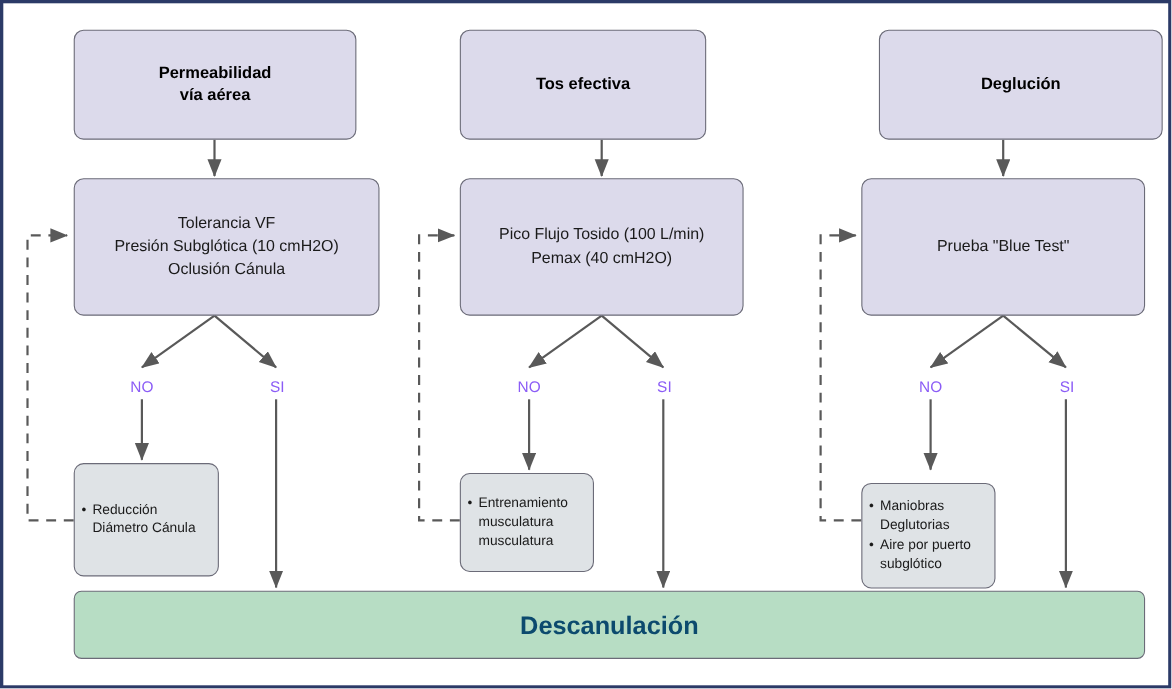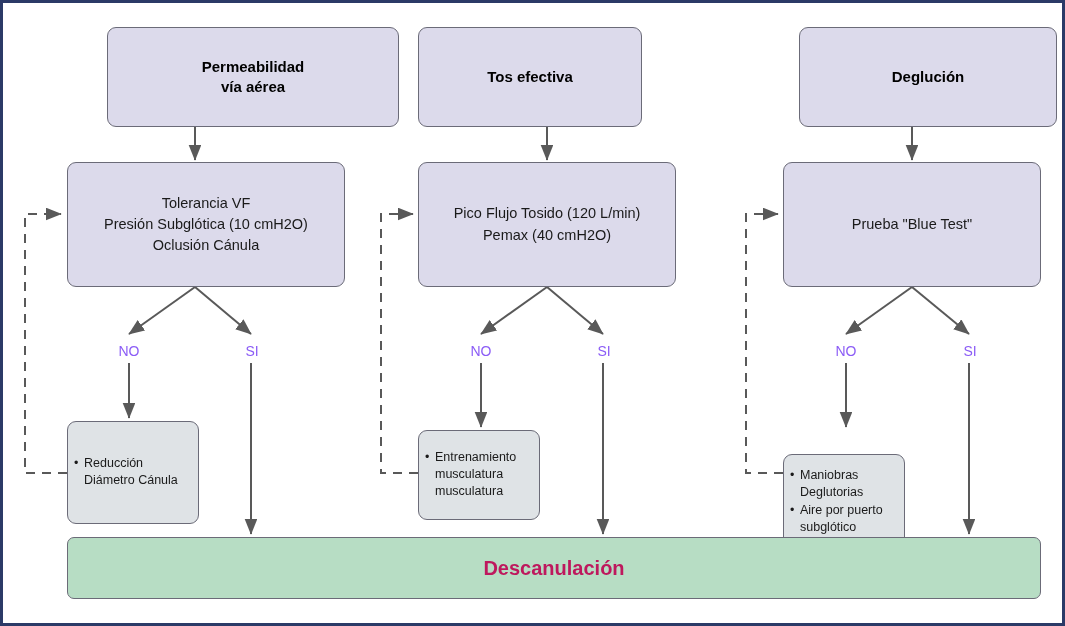--- a/index.html
+++ b/index.html
@@ -69,22 +69,22 @@
   }
   .action-node li::before {
     content: "\2022";
     position: absolute;
     left: -10px;
     top: 0;
   }
   .final-node {
     background: #b7ddc4;
     font-weight: bold;
-    font-size: 20px;
-    color: #be185d;
+    font-size: 23px;
+    color: #0c4a6e;
     border-radius: 7px;
   }
   .edge-label {
     position: absolute;
     font-size: 14px;
     color: #8b5cf6;
     text-align: center;
     white-space: nowrap;
     transform: translateX(-50%);
   }
@@ -119,21 +119,21 @@
     <path d="M415,470 L378,470 L378,211 L410,211" stroke="#595959" stroke-width="2" fill="none" stroke-dasharray="9,7" marker-end="url(#arrowhead-dash)"></path>
 
     <line x1="909" y1="124" x2="909" y2="157" stroke="#595959" stroke-width="2" marker-end="url(#arrowhead)"></line>
     <line x1="909" y1="284" x2="843" y2="331" stroke="#595959" stroke-width="2" marker-end="url(#arrowhead)"></line>
     <line x1="909" y1="284" x2="966" y2="331" stroke="#595959" stroke-width="2" marker-end="url(#arrowhead)"></line>
     <line x1="843" y1="360" x2="843" y2="424" stroke="#595959" stroke-width="2" marker-end="url(#arrowhead)"></line>
     <line x1="966" y1="360" x2="966" y2="531" stroke="#595959" stroke-width="2" marker-end="url(#arrowhead)"></line>
     <path d="M780,470 L743,470 L743,211 L775,211" stroke="#595959" stroke-width="2" fill="none" stroke-dasharray="9,7" marker-end="url(#arrowhead-dash)"></path>
   </svg>
 
-  <div class="node header-node" style="left:64px; top:24px; width:292px; height:100px;margin-left:40px;">
+  <div class="node header-node" style="left:64px; top:24px; width:257px; height:100px;">
     <div>
       <div>Permeabilidad</div>
       <div>vía aérea</div>
     </div>
   </div>
 
   <div class="node decision-node" style="left:64px; top:159px; width:278px; height:125px;">
     <div>
       <div>Tolerancia VF</div>
       <div>Presión Subglótica (10 cmH2O)</div>
@@ -151,21 +151,21 @@
   </div>
 
   <div class="node header-node" style="left:415px; top:24px; width:224px; height:100px;">
     <div>
       <div>Tos efectiva</div>
     </div>
   </div>
 
   <div class="node decision-node" style="left:415px; top:159px; width:258px; height:125px;">
     <div>
-      <div>Pico Flujo Tosido (120 L/min)</div>
+      <div>Pico Flujo Tosido (100 L/min)</div>
       <div>Pemax (40 cmH2O)</div>
     </div>
   </div>
 
   <div class="edge-label" style="left:478px; top:340px;">NO</div>
   <div class="edge-label" style="left:601px; top:340px;">SI</div>
 
   <div class="node action-node" style="left:415px; top:427px; width:122px; height:90px;">
     <ul>
       <li>Entrenamiento musculatura musculatura</li>
@@ -180,21 +180,21 @@
 
   <div class="node decision-node" style="left:780px; top:159px; width:258px; height:125px;">
     <div>
       <div>Prueba "Blue Test"</div>
     </div>
   </div>
 
   <div class="edge-label" style="left:843px; top:340px;">NO</div>
   <div class="edge-label" style="left:967px; top:340px;">SI</div>
 
-  <div class="node action-node" style="left:780px; top:451px; width:122px; height:96px;">
+  <div class="node action-node" style="left:780px; top:436px; width:122px; height:96px;">
     <ul>
       <li>Maniobras Deglutorias</li>
       <li>Aire por puerto subglótico</li>
     </ul>
   </div>
 
   <div class="node final-node" style="left:64px; top:534px; width:974px; height:62px;">
     <span>Descanulación</span>
   </div>
 

